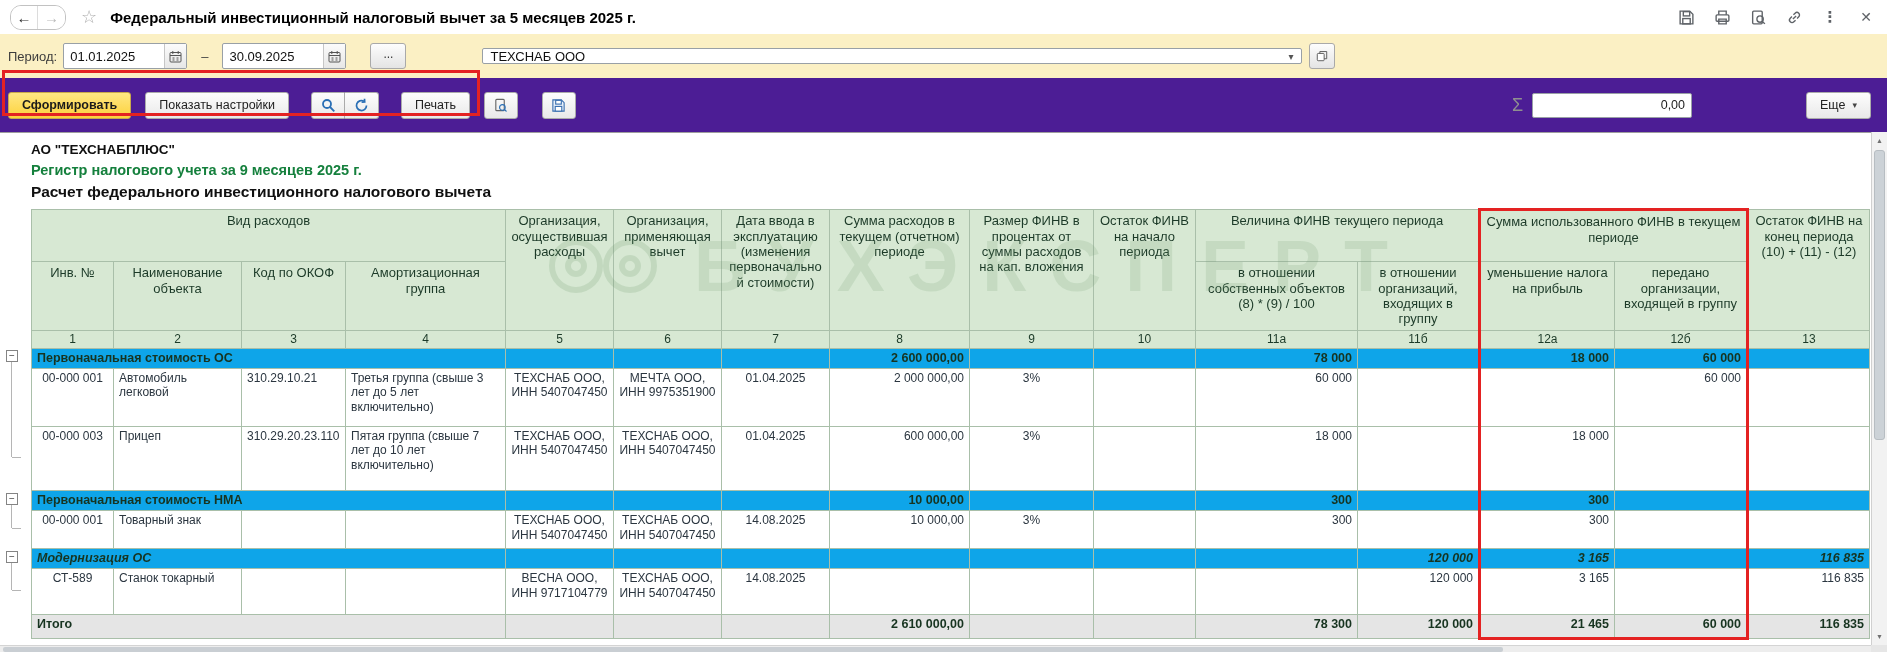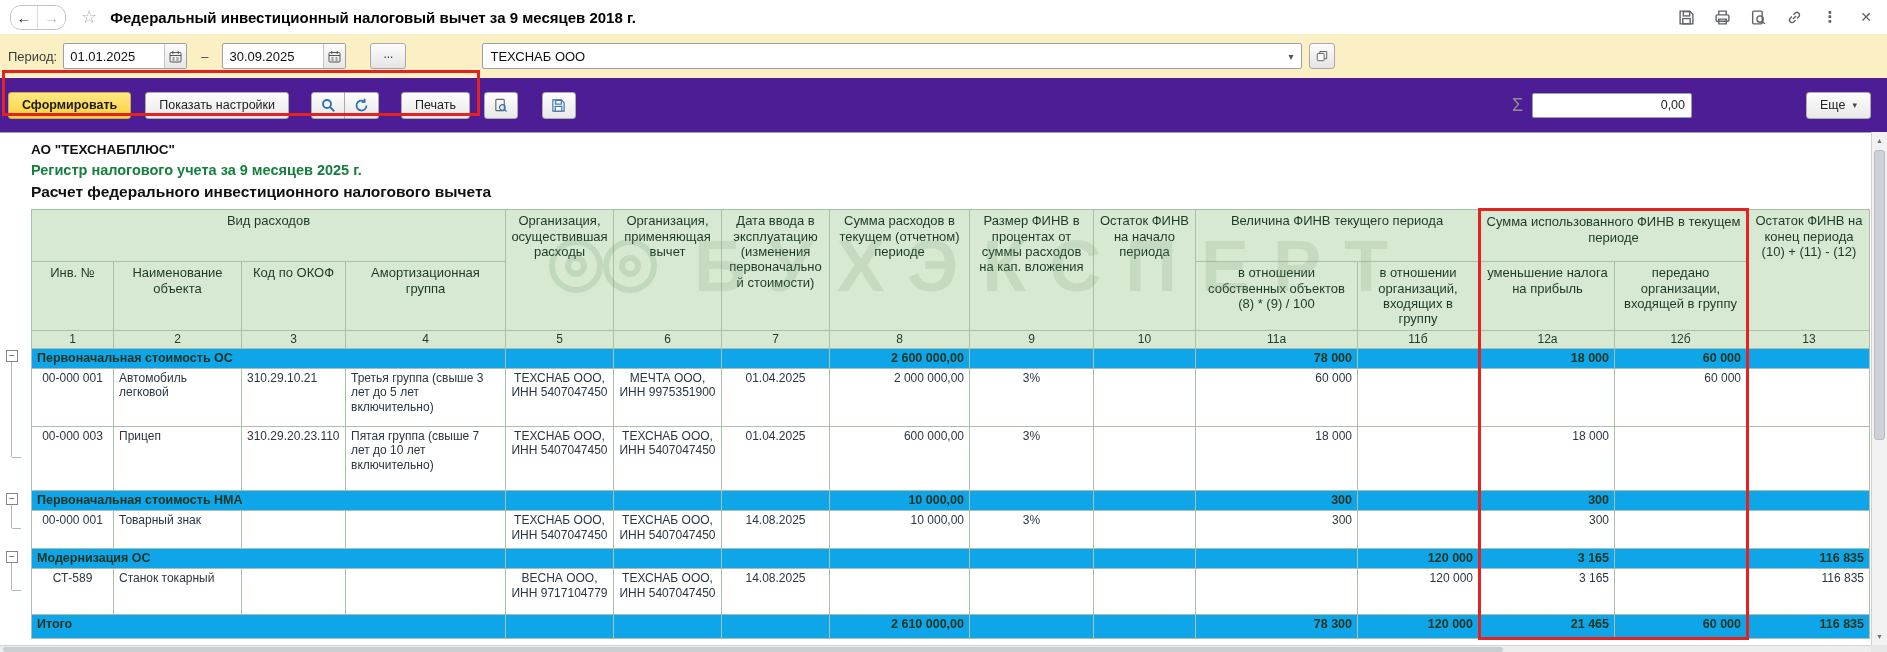--- a/index.html
+++ b/index.html
@@ -31,21 +31,21 @@
   .field { display:flex; height:26px; border:1px solid #99a0a6; background:#fff; border-radius:2px; align-items:stretch; }
   .date-in { width:100px; border:none; outline:none; padding:0 6px; font-size:13px;
              font-family:inherit; color:#101010; background:transparent; }
   .calbtn { width:22px; border:none; border-left:1px solid #c6c6c6; background:linear-gradient(#fbfbfb,#e7e7e7);
             display:flex; align-items:center; justify-content:center; cursor:pointer; padding:0; }
   .calbtn svg { stroke:#555; fill:none; stroke-width:1; }
   .dash { margin:0 14px; color:#444; font-size:13px; }
   .dotsbtn { margin-left:24px; width:36px; height:26px; border:1px solid #a9a9a9; border-radius:3px;
              background:linear-gradient(#fdfdfd,#e4e4e4); font-size:12px; color:#333;
              display:flex; align-items:flex-end; justify-content:center; padding-bottom:7px; cursor:pointer; }
-  .combo { margin-left:76px; width:820px; height:26px; border:1px solid #99a0a6; border-radius:2px;
+  .combo { margin-left:76px; width:820px; height:16px; border:1px solid #99a0a6; border-radius:2px;
            background:#fff; display:flex; align-items:center; padding:0 4px 0 7px; font-size:13px; color:#101010; cursor:pointer; }
   .combo-arrow { margin-left:auto; font-size:10px; color:#555; padding:0 4px; }
   .openbtn { margin-left:7px; width:26px; height:26px; border:1px solid #a9a9a9; border-radius:3px;
              background:linear-gradient(#fdfdfd,#e4e4e4); display:flex; align-items:center; justify-content:center; cursor:pointer; }
   .openbtn svg { stroke:#5a5a5a; fill:#fff; stroke-width:1.1; }
   .redbox-period { position:absolute; left:2px; top:36px; width:478px; height:46px;
                    border:3px solid #e42222; pointer-events:none; z-index:10; }
 
   
   .toolbar { position:absolute; top:78px; left:0; right:0; height:54px; background:#4c1d95;
@@ -77,21 +77,21 @@
   .rpt thead th { background:#d7e8d3; font-weight:normal; font-size:13px; color:#1c3a28;
                   padding:3px 4px; vertical-align:top; text-align:center; line-height:1.18; overflow-wrap:break-word; }
   .hr1 th { height:52px; }
   .hr2 th { height:68px; }
   th.h-left { text-align:left; }
   th.clip { white-space:nowrap; }
   td.cn { background:#d7e8d3; text-align:center; font-size:12px; color:#1c3a28; height:18px; padding:0 3px; }
   .rpt tbody td { font-size:12px; color:#2b3640; padding:2px 5px; vertical-align:top;
                   background:#fff; line-height:1.22; overflow-wrap:anywhere; }
   tr.group td { background:#0ea5e9; font-weight:bold; color:#173420; font-size:12.5px; }
-  tr.total td { background:#0ea5e9; font-weight:bold; color:#173420; font-size:12.5px; }
+  tr.total td { background:#e5e5e5; font-weight:bold; color:#173420; font-size:12.5px; }
   .a-left { text-align:left; } .a-right { text-align:right; } .a-center { text-align:center; }
   
   .rl { border-left:3px solid #e42222 !important; }
   .rr { border-right:3px solid #e42222 !important; }
   .rt-red { border-top:3px solid #e42222 !important; }
   .rb { border-bottom:3px solid #e42222 !important; }
 
   .watermark { position:absolute; left:548px; top:92px; display:flex; align-items:center; gap:26px;
                pointer-events:none; z-index:3; opacity:0.17; }
   .watermark svg { stroke:#5e8f5e; fill:none; stroke-width:3; }
@@ -117,21 +117,21 @@
 <body>
 
 <div class="app">
 
   <div class="titlebar">
     <div class="navgroup">
       <button class="navbtn back">←</button>
       <button class="navbtn fwd">→</button>
     </div>
     <span class="star">☆</span>
-    <div class="wintitle">Федеральный инвестиционный налоговый вычет за 9 месяцев 2018 г.</div>
+    <div class="wintitle">Федеральный инвестиционный налоговый вычет за 5 месяцев 2025 г.</div>
     <div class="tb-icons">
       <span class="ic">
         <svg width="17" height="17" viewBox="0 0 16 16">
             <path d="M2 2h9l3 3v9H2z"></path>
             <rect x="5" y="2.5" width="6" height="4"></rect>
             <rect x="4.5" y="9" width="7" height="5"></rect>
           </svg>
       </span>
       <span class="ic">
         <svg width="17" height="17" viewBox="0 0 16 16">
@@ -374,21 +374,21 @@
             <td class="a-center">14.08.2025</td>
             <td class="a-right">10 000,00</td>
             <td class="a-center">3%</td>
             <td class="a-right"></td>
             <td class="a-right">300</td>
             <td class="a-right"></td>
             <td class="a-right rl">300</td>
             <td class="a-right rr"></td>
             <td class="a-right"></td>
           </tr>
-          <tr class="group" style="height: 16px;">
+          <tr class="group" style="height: 16px; font-style: italic;">
             <td colspan="4" class="a-left">Модернизация ОС</td>
             <td class="a-center"></td>
             <td class="a-center"></td>
             <td class="a-center"></td>
             <td class="a-right"></td>
             <td class="a-center"></td>
             <td class="a-right"></td>
             <td class="a-right"></td>
             <td class="a-right">120 000</td>
             <td class="a-right rl">3 165</td>

